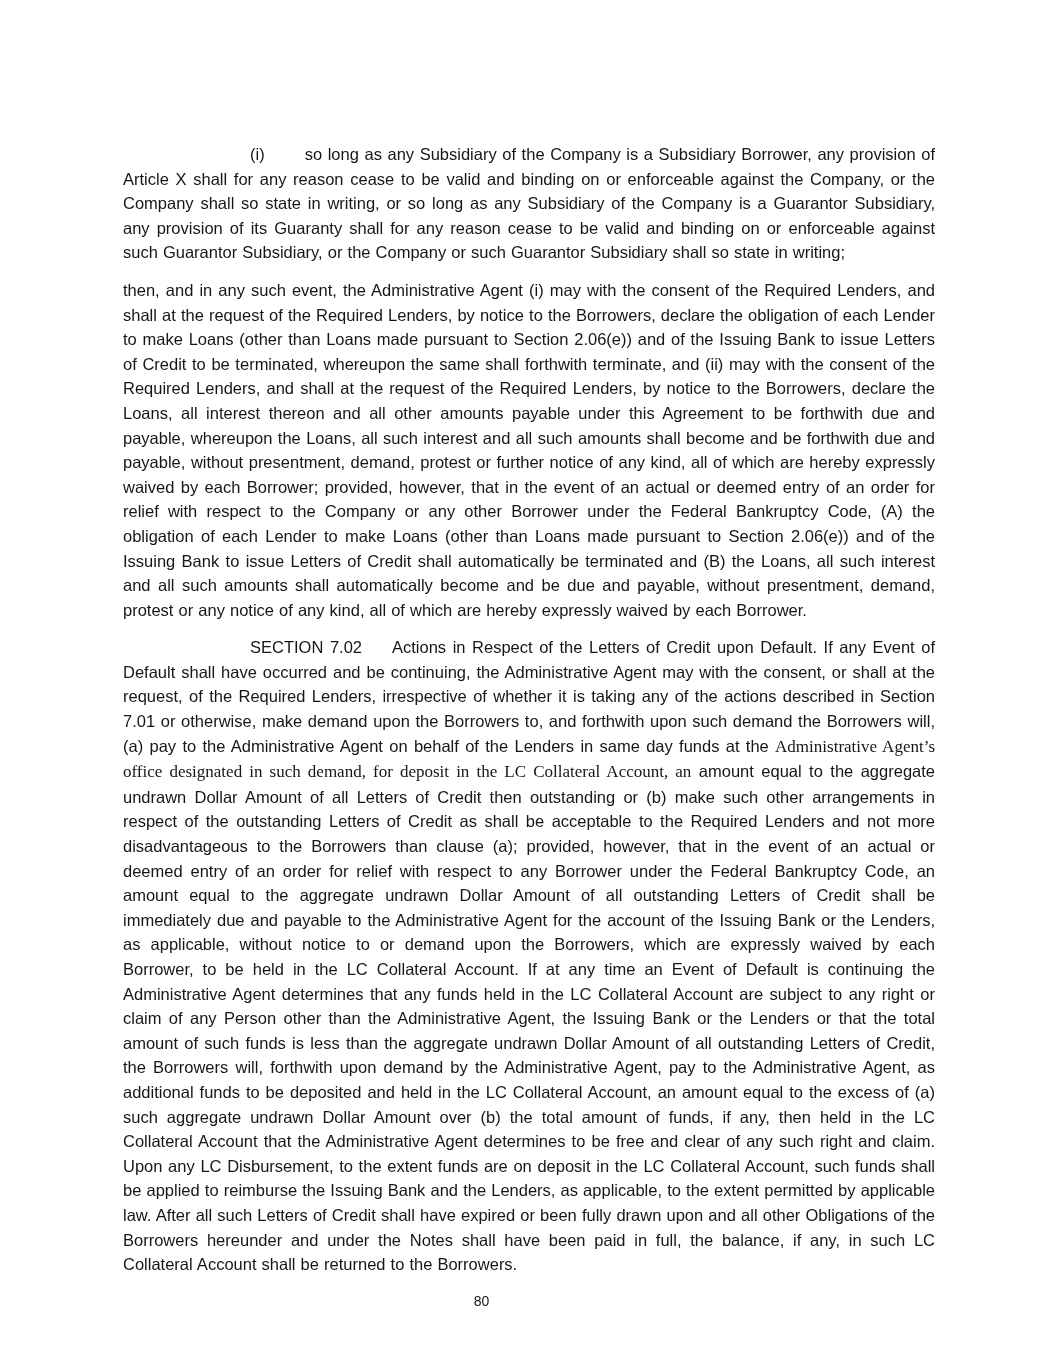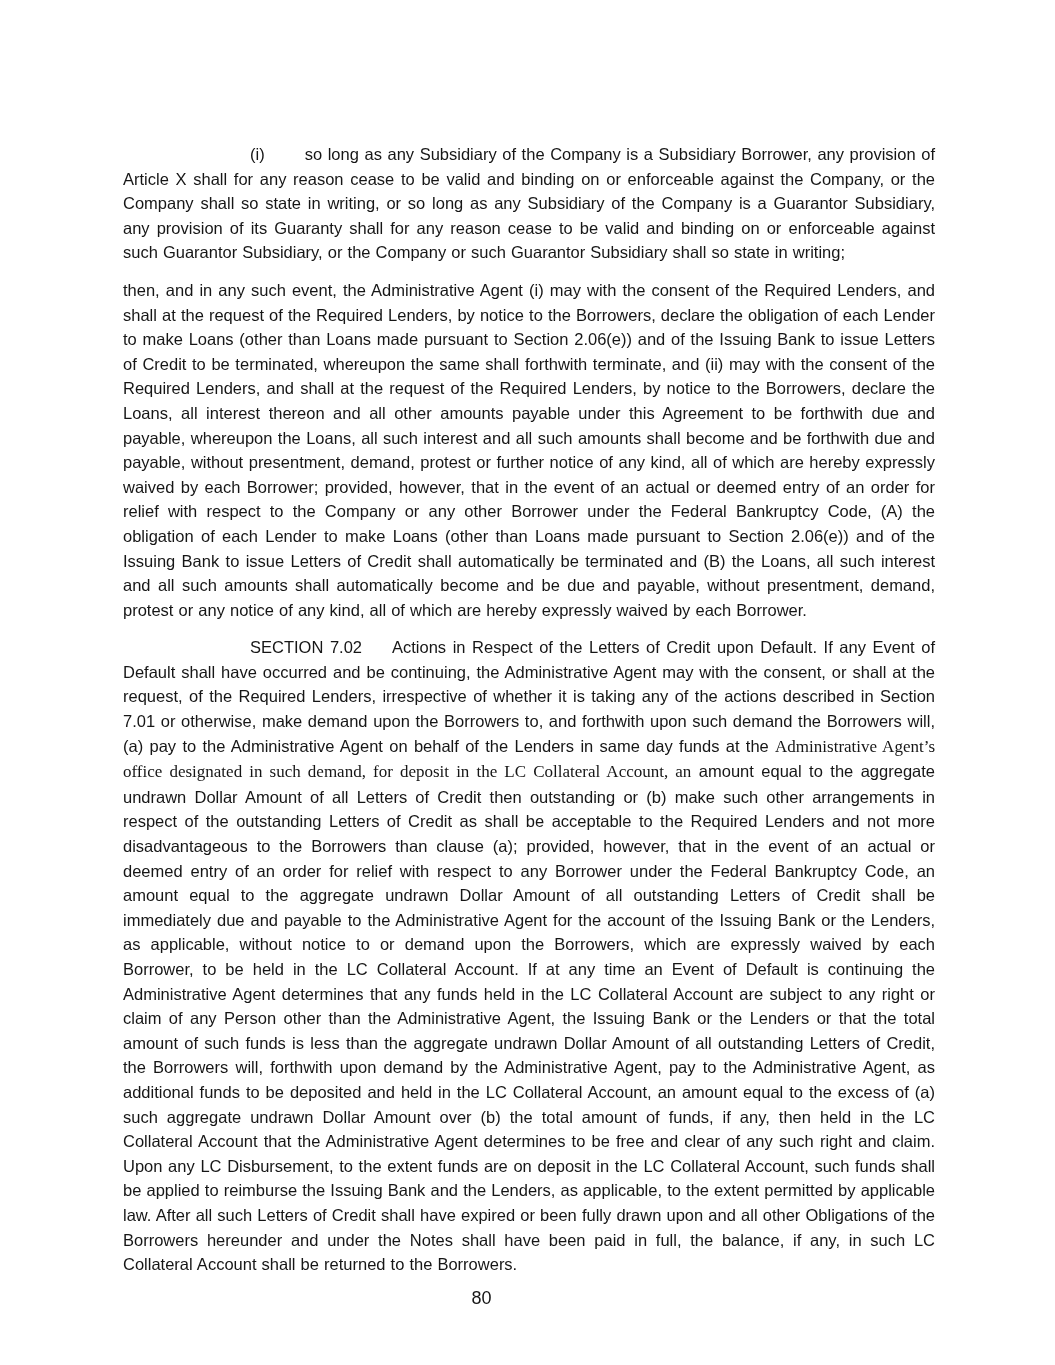--- a/index.html
+++ b/index.html
@@ -32,21 +32,21 @@
   .tab-wide { width: 40px; }
   .tab-med { width: 30px; }
   .u { text-underline-offset: 2px; }
   .serif { font-family: "Liberation Serif", serif; font-size: 17px; }
   .page-number {
     position: absolute;
     bottom: 84px;
     left: 0;
     width: 100%;
     text-align: center;
-    font-size: 18px;
+    font-size: 14px;
     color: #161616;
   }
 </style>
 </head>
 <body>
 
 <div class="page">
   <div class="content">
 
     <p class="para indent"><span>(i)</span><span class="tab tab-wide"></span><span>so long as any Subsidiary of the Company is a Subsidiary Borrower, any provision of Article X shall for any reason cease to be valid and binding on or enforceable against the Company, or the Company shall so state in writing, or so long as any Subsidiary of the Company is a Guarantor Subsidiary, any provision of its Guaranty shall for any reason cease to be valid and binding on or enforceable against such Guarantor Subsidiary, or the Company or such Guarantor Subsidiary shall so state in writing;</span></p>

